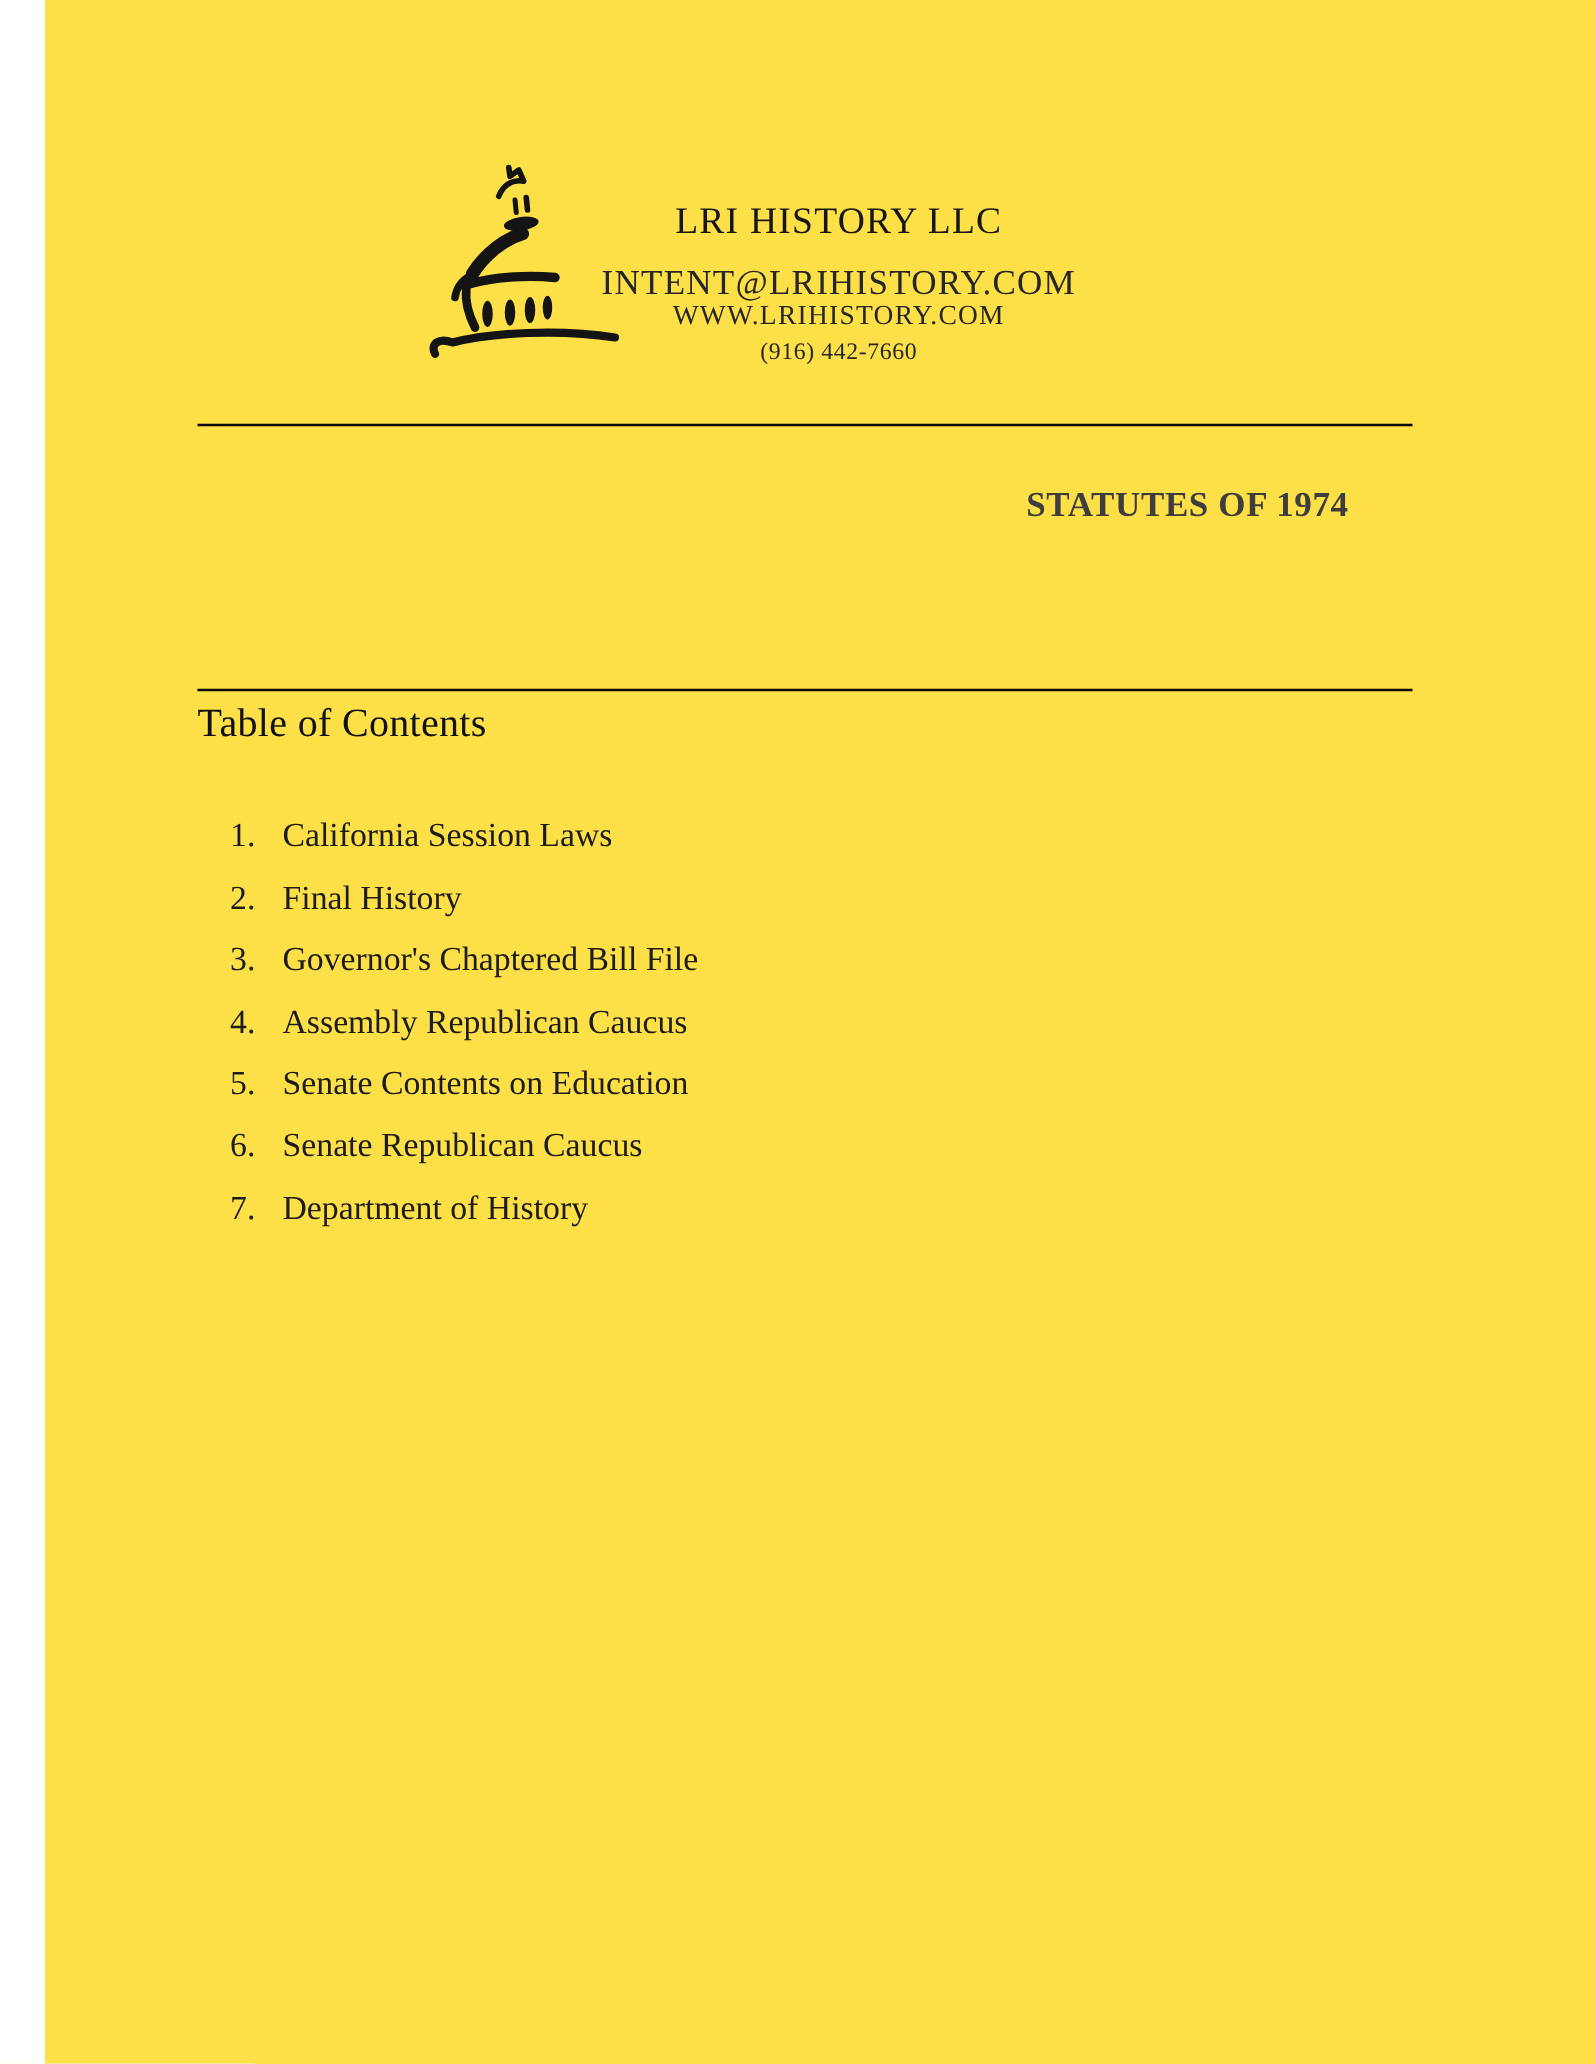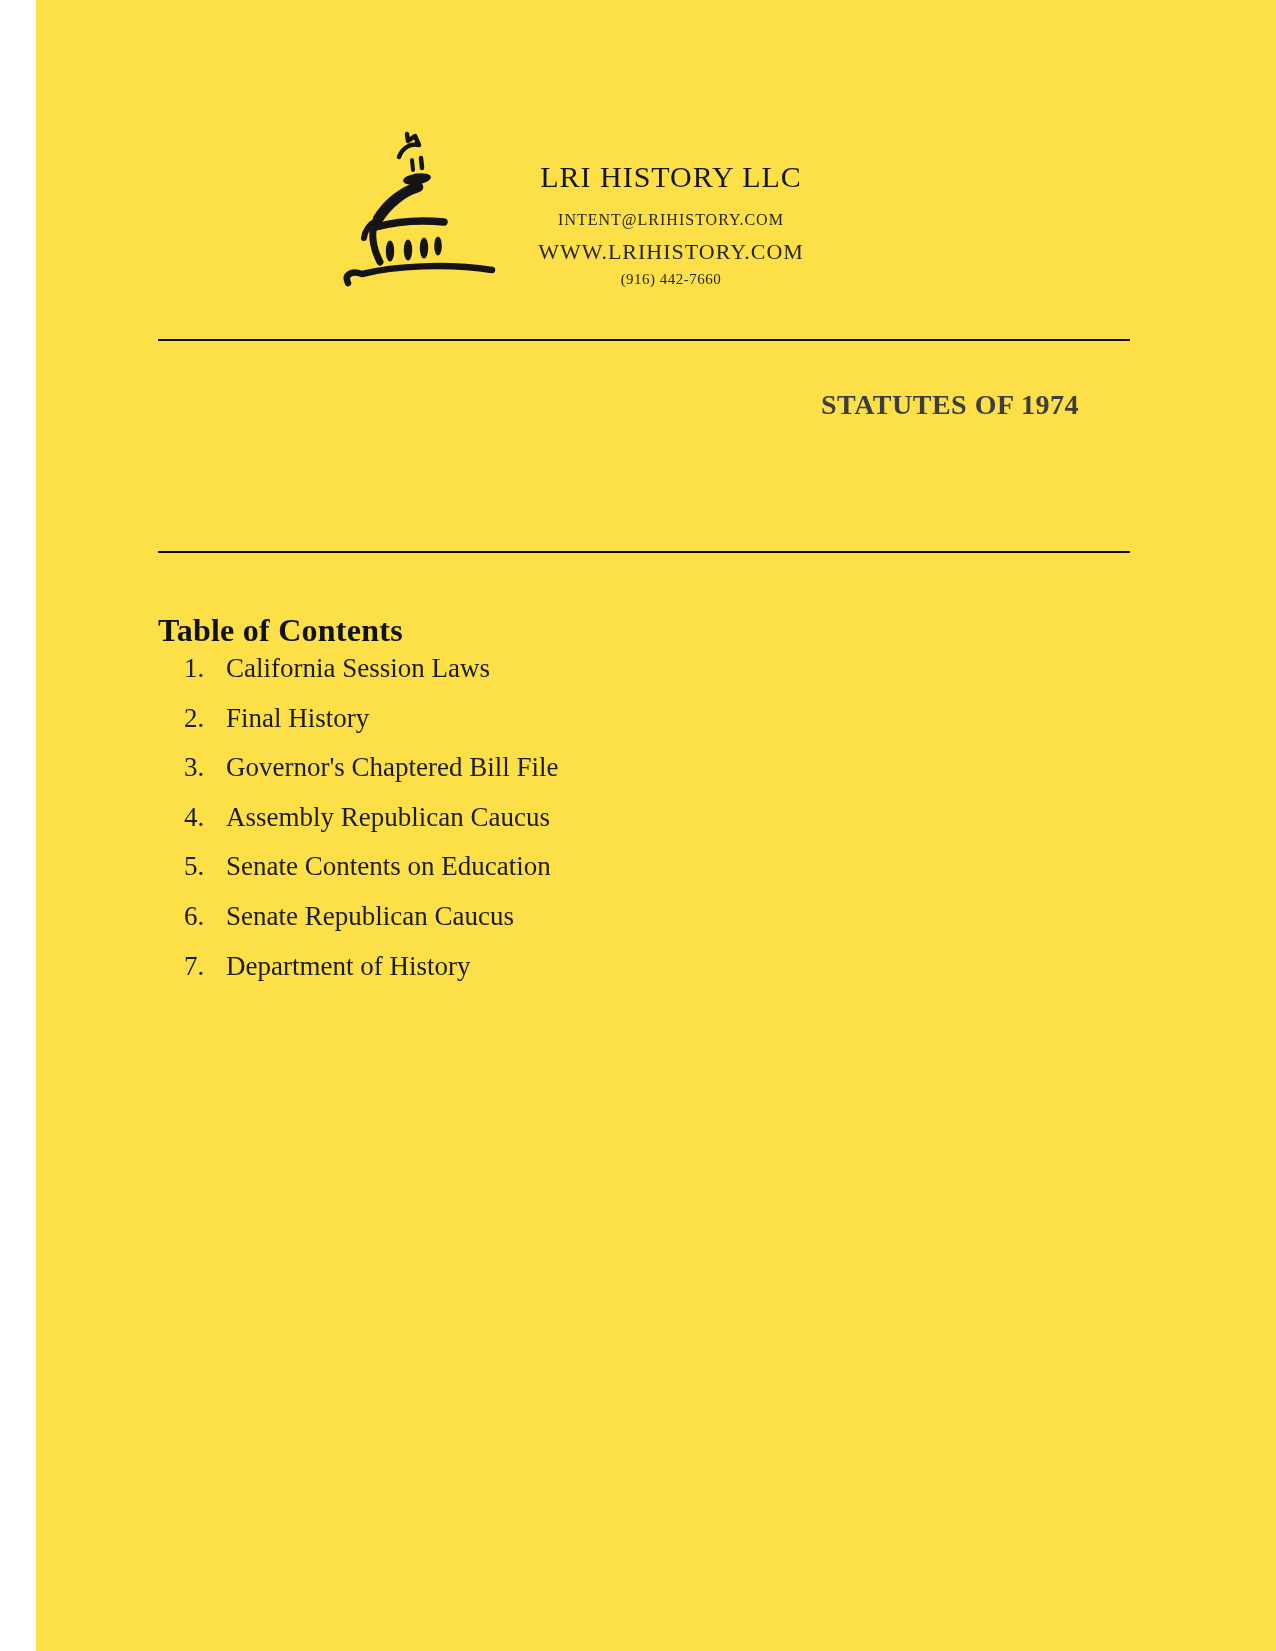--- a/index.html
+++ b/index.html
@@ -41,41 +41,41 @@
     font-size: 30px;
     letter-spacing: 1px;
     color: #161616;
     white-space: nowrap;
   }
   .contact-email {
     position: absolute;
     left: 0;
     top: 211px;
     width: 100%;
-    font-size: 16px;
+    font-size: 28px;
     letter-spacing: 1px;
     color: #262626;
     white-space: nowrap;
   }
   .contact-web {
     position: absolute;
     left: 0;
     top: 239px;
     width: 100%;
     font-size: 22px;
     letter-spacing: 1px;
     color: #262626;
     white-space: nowrap;
   }
   .contact-phone {
     position: absolute;
     left: 0;
     top: 271px;
     width: 100%;
-    font-size: 15px;
+    font-size: 19px;
     letter-spacing: 0.5px;
     color: #262626;
     white-space: nowrap;
   }
 
   
   .divider {
     position: absolute;
     left: 122px;
     width: 972px;
@@ -98,23 +98,23 @@
     line-height: 44px;
     letter-spacing: 0.5px;
     color: #3d3d3d;
     white-space: pre; 
   }
 
   
   .toc-title {
     position: absolute;
     left: 122px;
-    top: 612px;
+    top: 560px;
     font-size: 32px;
-    font-weight: bold;
+    font-weight: normal;
     color: #111111;
     letter-spacing: 0.25px;
   }
   .toc-list {
     position: absolute;
     left: 148px;
     top: 648px;
     width: 800px;
   }
   .toc-item {

